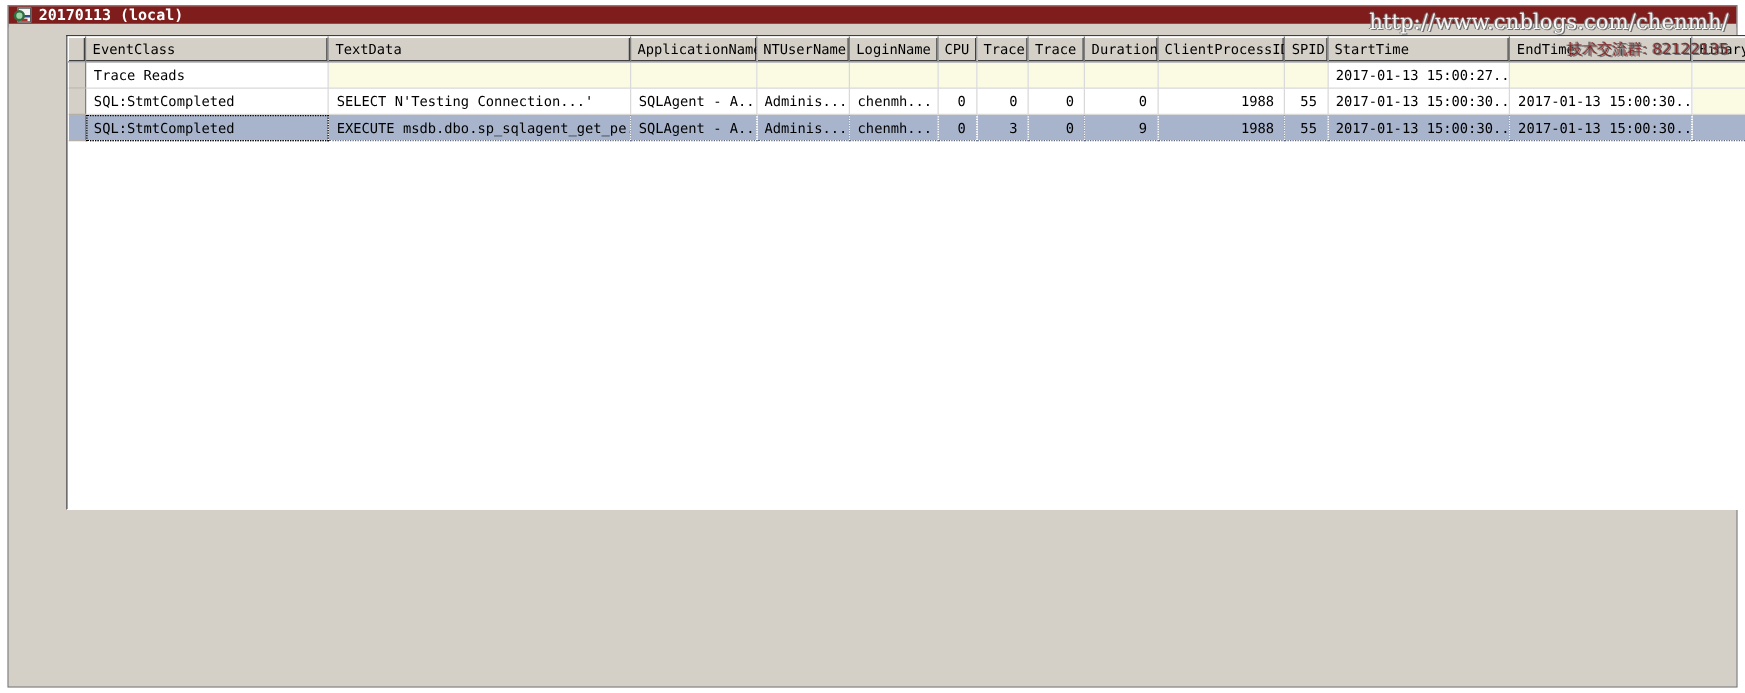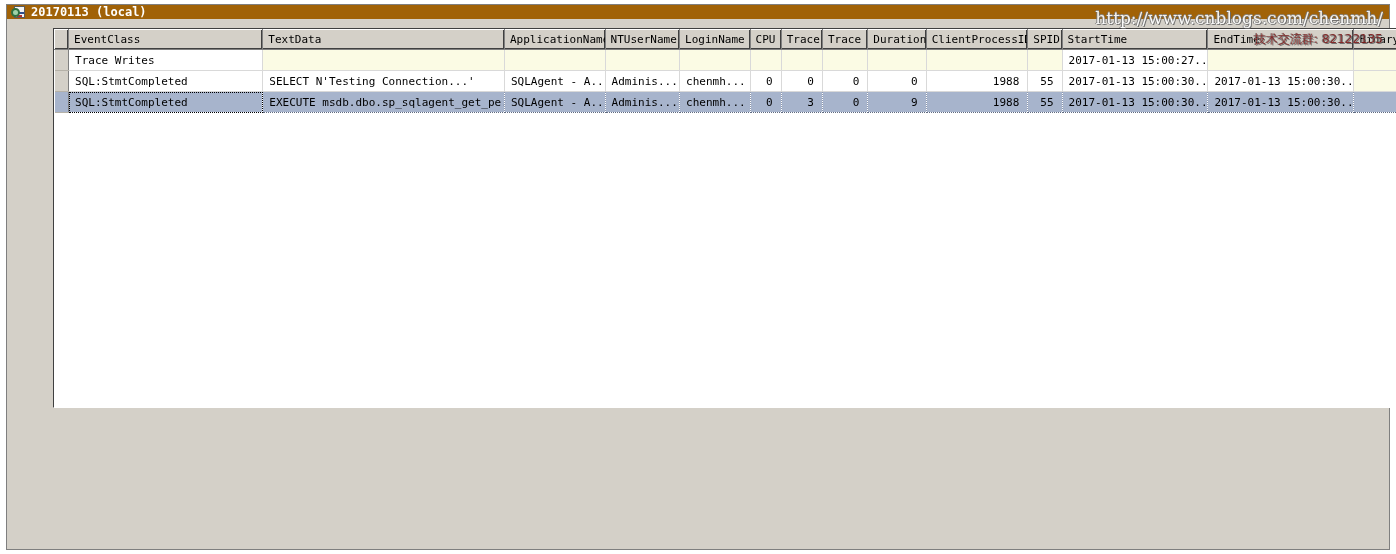--- a/index.html
+++ b/index.html
@@ -22,21 +22,21 @@
     width: 1384px;
     height: 546px;
     box-sizing: border-box;
     border: 1px solid #7f7f7f;
     background: #d4d0c8;
   }
 
   
   #title-bar {
     height: 14px;
-    background: #a16207;
+    background: #7f1d1d;
     display: flex;
     align-items: flex-start;
     padding: 0 2px;
     box-sizing: border-box;
   }
   #title-bar .tb-icon {
     width: 16px;
     height: 14px;
     margin: 0 4px 0 2px;
     position: relative;
@@ -280,21 +280,21 @@
               <th class="num">ClientProcessID</th>
               <th class="num">SPID</th>
               <th>StartTime</th>
               <th>EndTime</th>
               <th>BinaryData</th>
             </tr>
         </thead>
         <tbody id="grid-body">
             <tr>
               <td class="rowhdr"></td>
-              <td class="first-cell">Trace Writes</td>
+              <td class="first-cell">Trace Reads</td>
               <td class="ivory"></td>
               <td class="ivory"></td>
               <td class="ivory"></td>
               <td class="ivory"></td>
               <td class="num ivory"></td>
               <td class="num ivory"></td>
               <td class="num ivory"></td>
               <td class="num ivory"></td>
               <td class="num ivory"></td>
               <td class="num ivory"></td>

